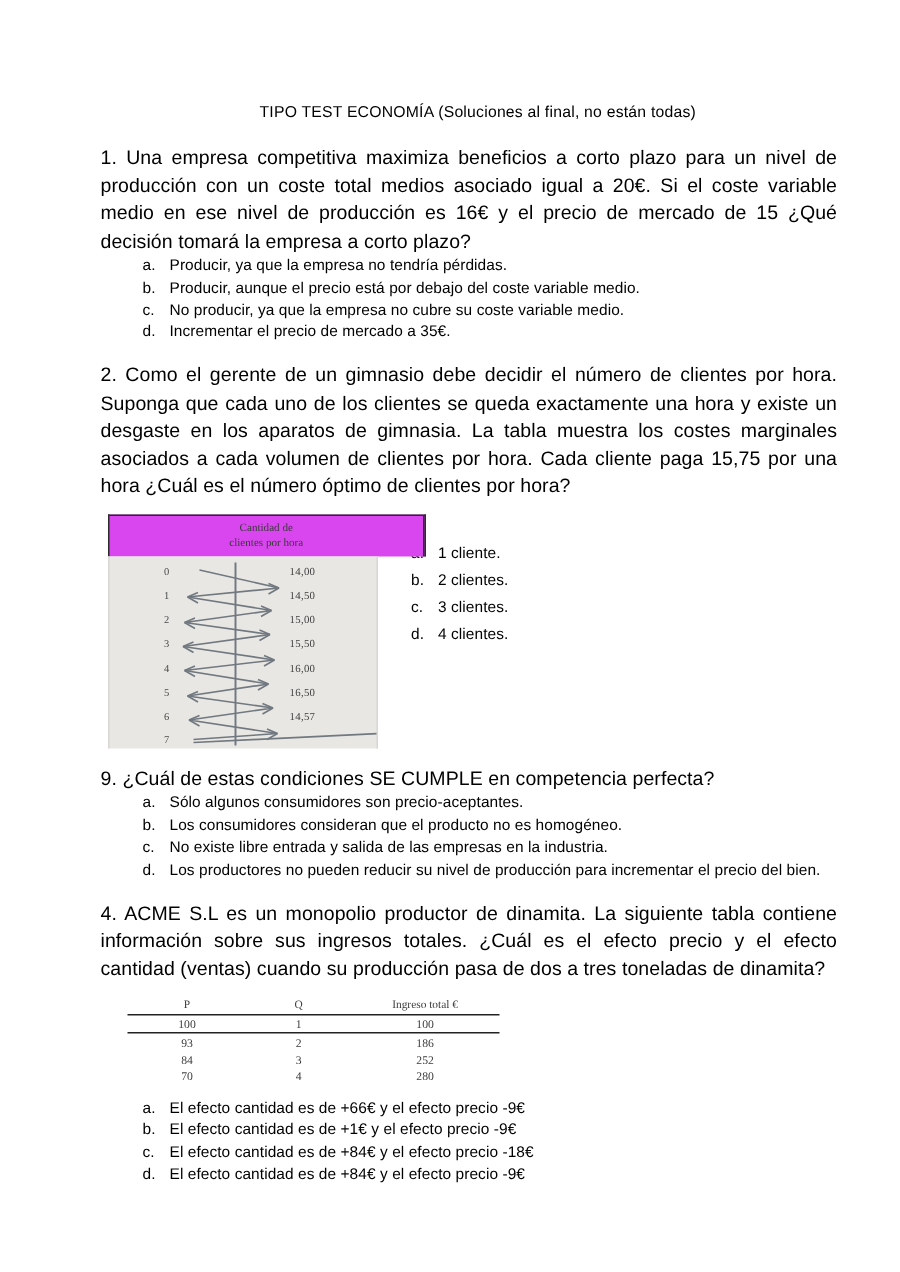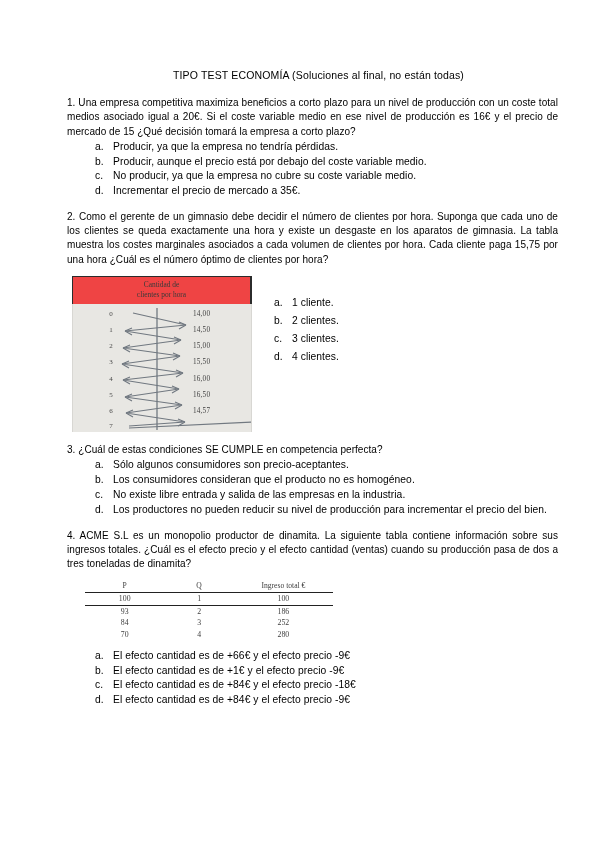--- a/index.html
+++ b/index.html
@@ -26,21 +26,21 @@
   }
   .doc-title {
     text-align: center;
     font-size: 10.5px;
     letter-spacing: 0.15px;
     margin: 0 0 14px 0;
     line-height: 1.35;
     white-space: nowrap;
   }
   .question {
-    font-size: 10px;
+    font-size: 13px;
     line-height: 1.42;
     text-align: justify;
     margin: 0 12px 1px 0;
     letter-spacing: 0.05px;
   }
   .q-block { margin-bottom: 11px; }
   ol.options {
     list-style: none;
     margin: 0;
     padding: 0 0 0 28px;
@@ -66,24 +66,24 @@
     margin-top: 9px;
     margin-bottom: 10px;
   }
   .scan-wrap {
     flex: 0 0 auto;
     width: 180px;
     margin-left: 5px;
     margin-right: 0;
   }
   .scan-table {
-    width: 180px;
+    width: 212px;
     border: 1px solid #2b2b2b;
     border-bottom: none;
-    background: #ef4444;
+    background: #d946ef;
     box-sizing: border-box;
     display: flex;
     filter: blur(0.18px);
     gap: 44px;
   }
   .scan-th {
     flex: 1 1 50%;
     text-align: center;
     font-family: "Liberation Serif", serif;
     font-size: 7.4px;
@@ -293,21 +293,21 @@
             <span class="marker">d.</span>
             <span class="opt-text">4 clientes.</span>
           </li>
         </ol>
       </div>
 
     </div>
   </div>
 
   <div class="q-block">
-    <p class="question">3. ¿Cuál de estas condiciones SE CUMPLE en competencia perfecta?</p>
+    <p class="question">9. ¿Cuál de estas condiciones SE CUMPLE en competencia perfecta?</p>
     <ol class="options">
       <li>
         <span class="marker">a.</span>
         <span class="opt-text">Sólo algunos consumidores son precio-aceptantes.</span>
       </li>
       <li>
         <span class="marker">b.</span>
         <span class="opt-text">Los consumidores consideran que el producto no es homogéneo.</span>
       </li>
       <li>

